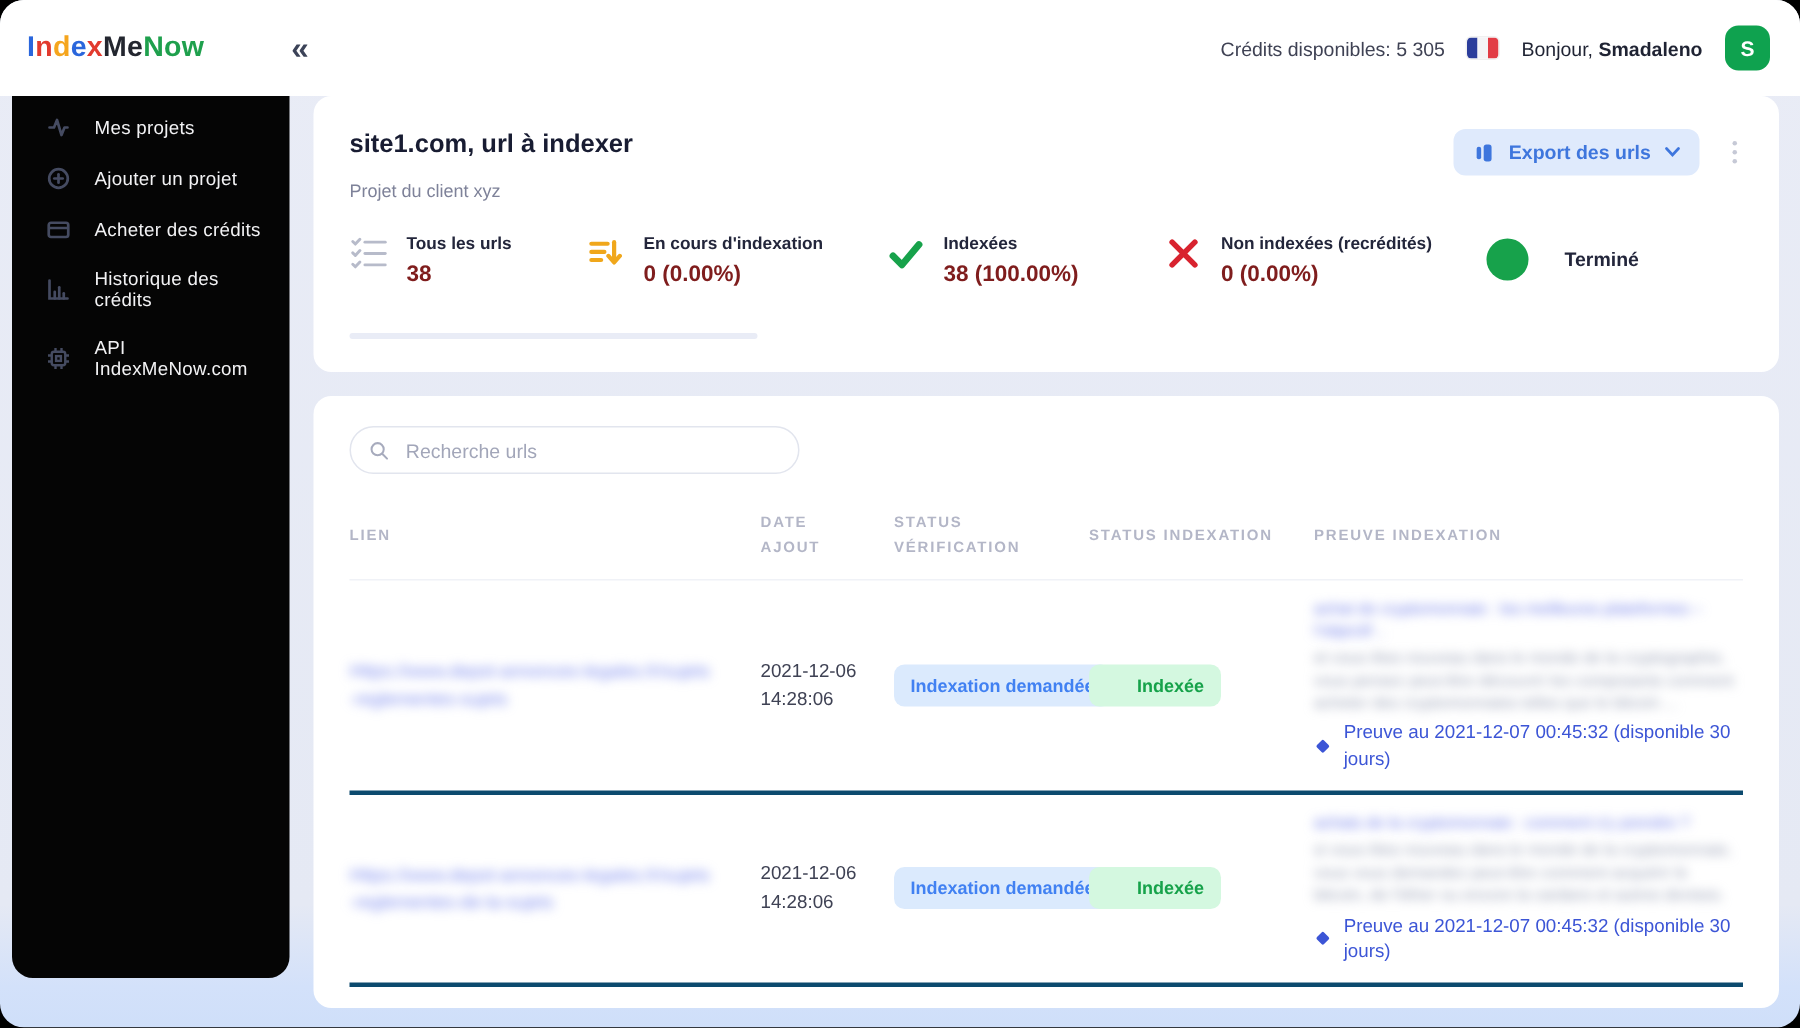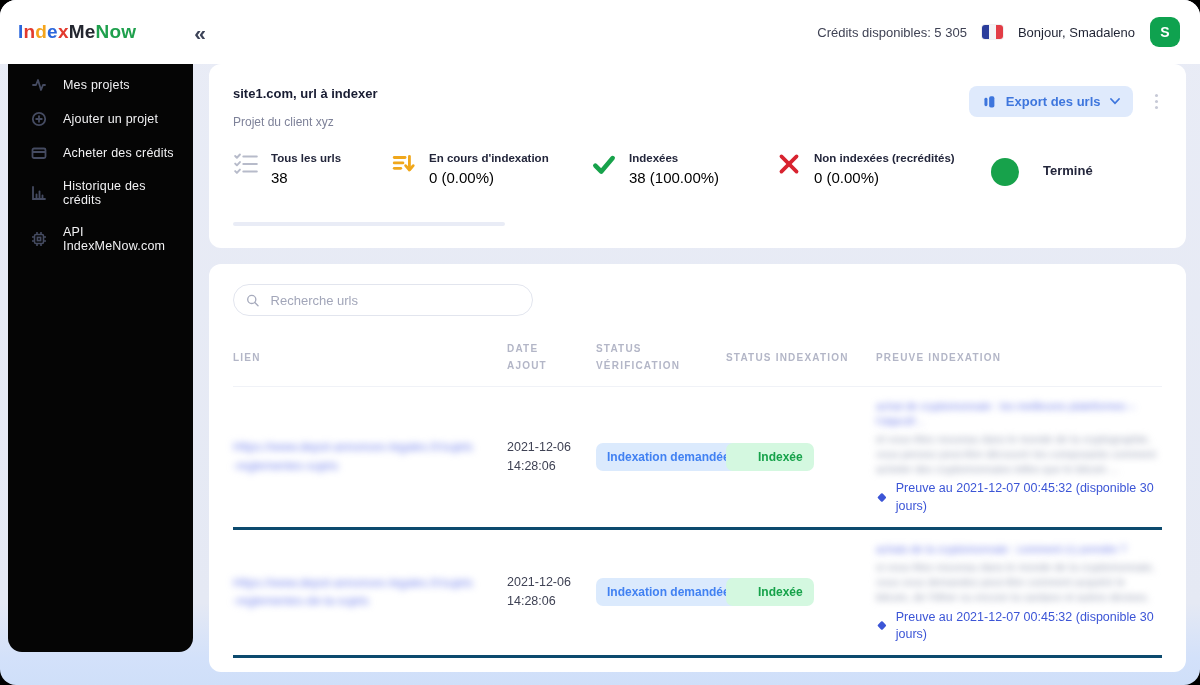--- a/index.html
+++ b/index.html
@@ -9,50 +9,50 @@
   
   .topbar { position:absolute; top:0; left:0; right:0; height:64px; background:#fff;
             display:flex; align-items:center; padding:0 20px 0 18px; box-sizing:border-box; z-index:5; }
   .logo { font-size:19px; font-weight:700; letter-spacing:.2px; white-space:nowrap; }
   .collapse { margin-left:58px; font-size:21px; font-weight:700; color:#3c4358; cursor:pointer; line-height:1; user-select:none; }
   .topbar-right { margin-left:auto; display:flex; align-items:center; gap:15px; }
   .credits { font-size:13px; font-weight:500; color:#3f4254; }
   .flag { width:21px; height:14px; border-radius:3px; overflow:hidden; display:flex; box-shadow:0 0 0 1px rgba(0,0,0,.06); }
   .flag div { flex:1; }
   .greeting { font-size:13px; color:#1f2333; }
-  .greeting b { font-weight:400;text-align:right; }
+  .greeting b { font-weight:700;text-align:right; }
   .avatar { width:30px; height:30px; border-radius:9px; background:#0fa24f; color:#fff; font-weight:700;
             font-size:14px; display:flex; align-items:center; justify-content:center; }
 
   
   .sidebar { position:absolute; left:8px; top:48px; width:185px; height:604px; background:#050505;
              border-radius:0 0 14px 14px; padding-top:20px; box-sizing:border-box; z-index:4; }
   .nav-item { display:flex; align-items:center; gap:16px; padding:9px 10px 9px 23px; cursor:pointer; }
   .nav-item svg { flex:0 0 auto; }
   .nav-label { color:#f2f2f4; font-size:12.5px; letter-spacing:.2px; }
 
   
   .main { position:absolute; left:209px; top:48px; width:977px; }
   .card { background:#fff; border-radius:12px; box-sizing:border-box; }
 
   .card1 { margin-top:16px; height:184px; padding:22px 24px; position:relative; }
   .card1-head { display:flex; align-items:flex-start; }
-  .proj-title { font-size:13px; font-weight:700; color:#181c32; }
+  .proj-title { font-size:17px; font-weight:700; color:#181c32; }
   .proj-sub { margin-top:14px; font-size:12px; color:#7e8299; }
   .card1-actions { margin-left:auto; display:flex; align-items:center; gap:18px; }
   .export-btn { display:flex; align-items:center; gap:9px; background:#dfeafc; color:#3e76dd;
                 font-size:13px; font-weight:700; padding:8px 13px; border-radius:8px; cursor:pointer; border:none; }
   .kebab { display:flex; flex-direction:column; gap:2.5px; padding:4px; cursor:pointer; }
   .kebab i { width:3.5px; height:3.5px; border-radius:50%; background:#c6c9d6; }
 
-  .stats { display:flex; margin-top:22px;align-items:flex-end; }
+  .stats { display:flex; margin-top:22px; }
   .stat { display:flex; gap:12px; align-items:flex-start; }
   .stat.s1 { width:158px; } .stat.s2 { width:200px; } .stat.s3 { width:185px; } .stat.s4 { width:215px; }
   .stat-label { font-size:11.5px; font-weight:700; color:#23263b; line-height:1.3; }
-  .stat-value { font-size:15px; font-weight:400; color:#000000; margin-top:3px; }
+  .stat-value { font-size:15px; font-weight:700; color:#7f1d1d; margin-top:3px; }
   .stat.s5 { align-items:center; gap:24px; }
   .stat.s5 .stat-label { font-size:13px; }
   .circle-done { width:28px; height:28px; border-radius:50%; background:#17a24b; }
   .track { position:absolute; left:24px; top:158px; width:272px; height:4px; background:#e9ecf6; border-radius:2px; }
 
   .card2 { margin-top:16px; height:408px; padding:20px 24px 0; overflow:hidden; }
   .search { width:300px; height:32px; border:1px solid #e2e5ee; border-radius:16px; display:flex;
             align-items:center; gap:9px; padding:0 12px; box-sizing:border-box; background:#fff; }
   .search input { border:none; outline:none; background:transparent; font-size:13px; color:#5e6278; width:100%;
                   font-family:"Liberation Sans", sans-serif; }

